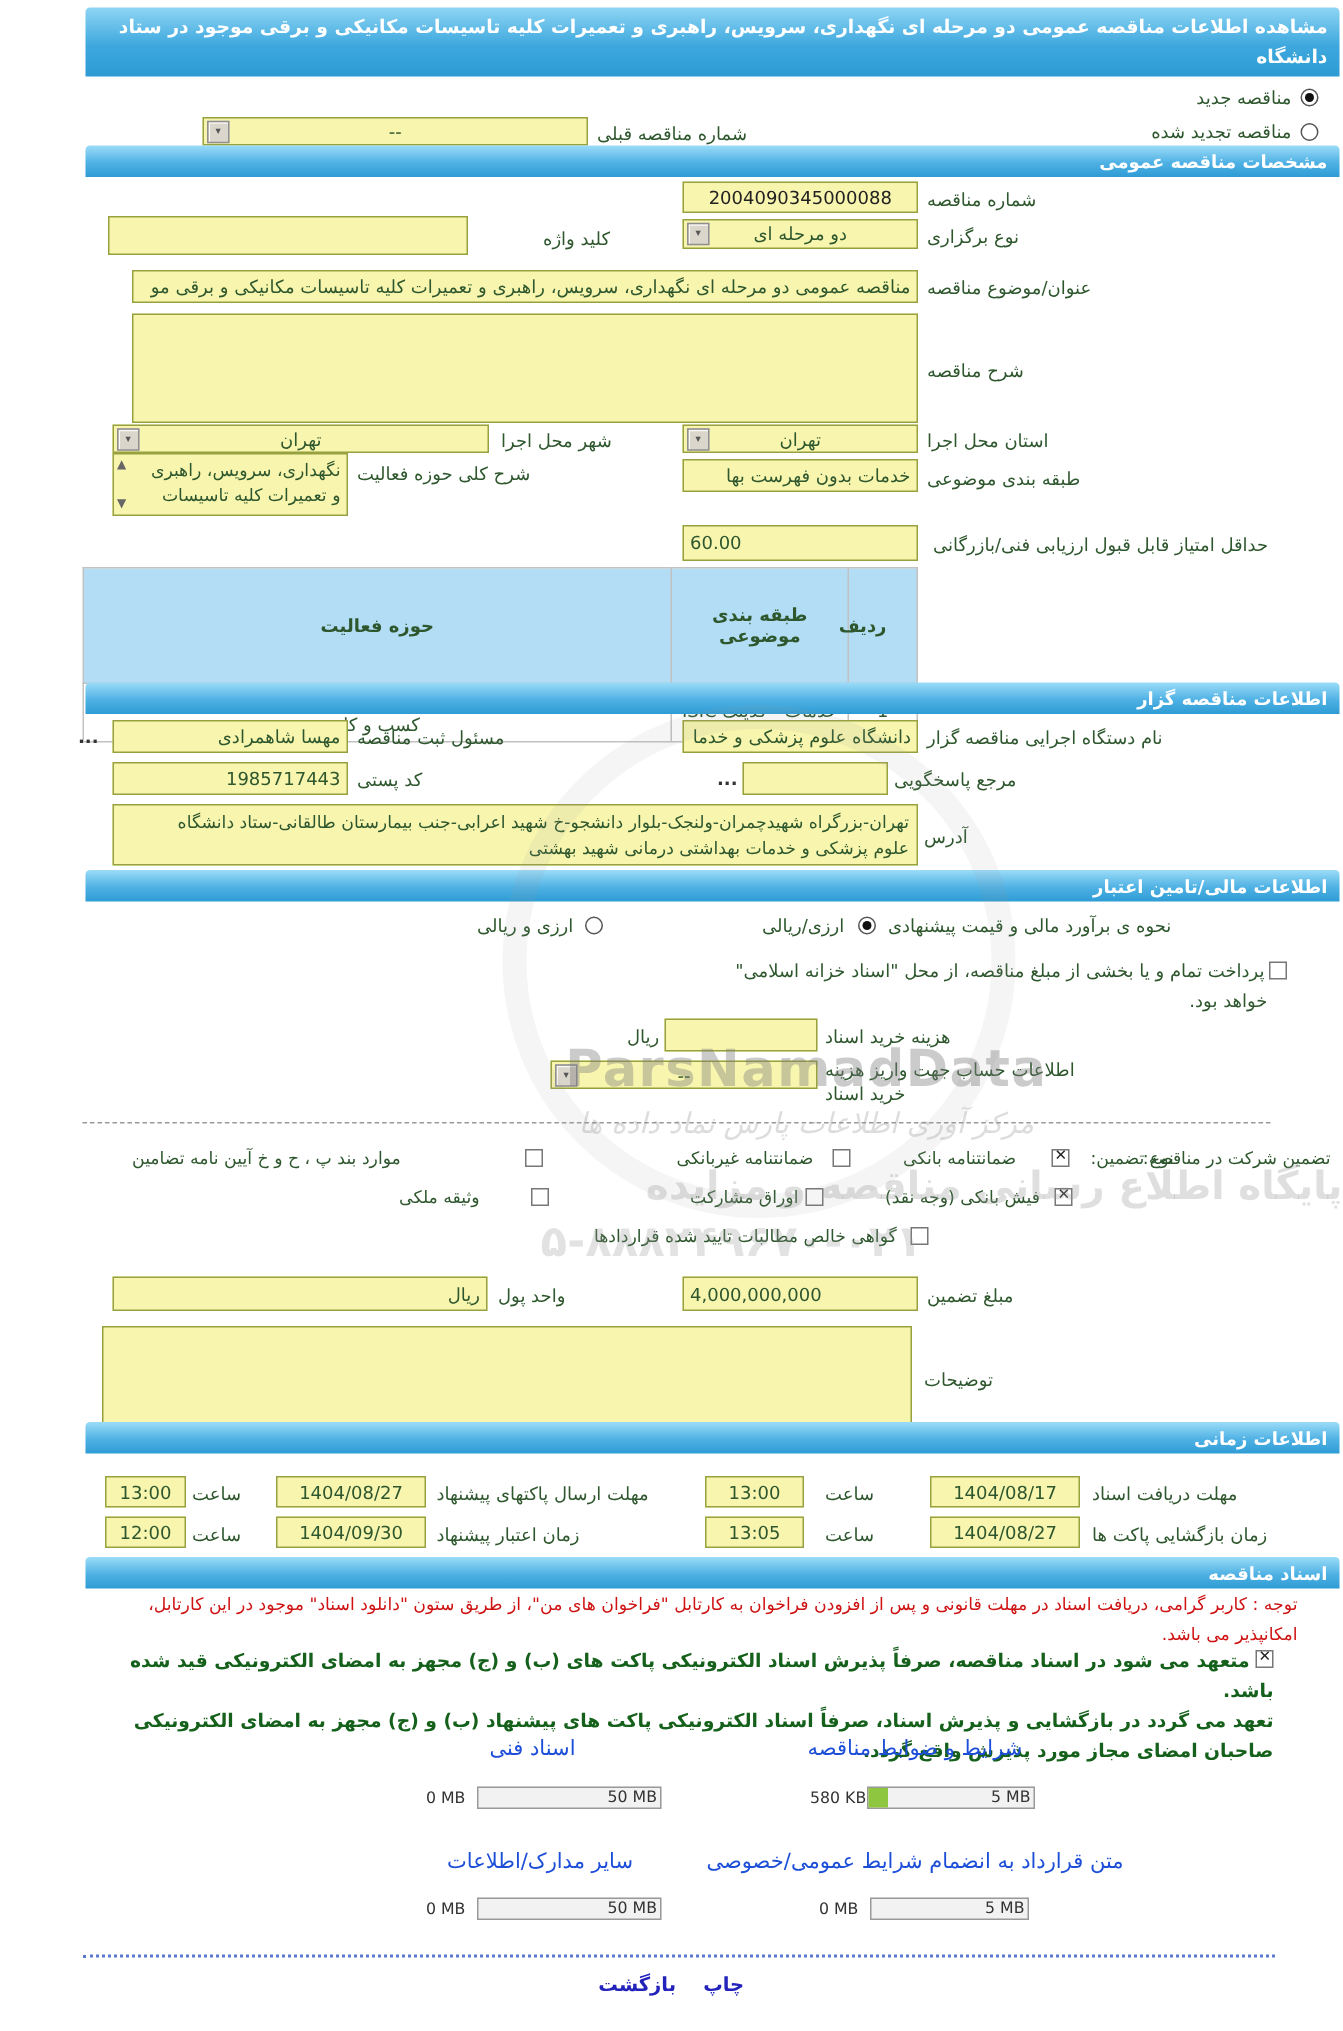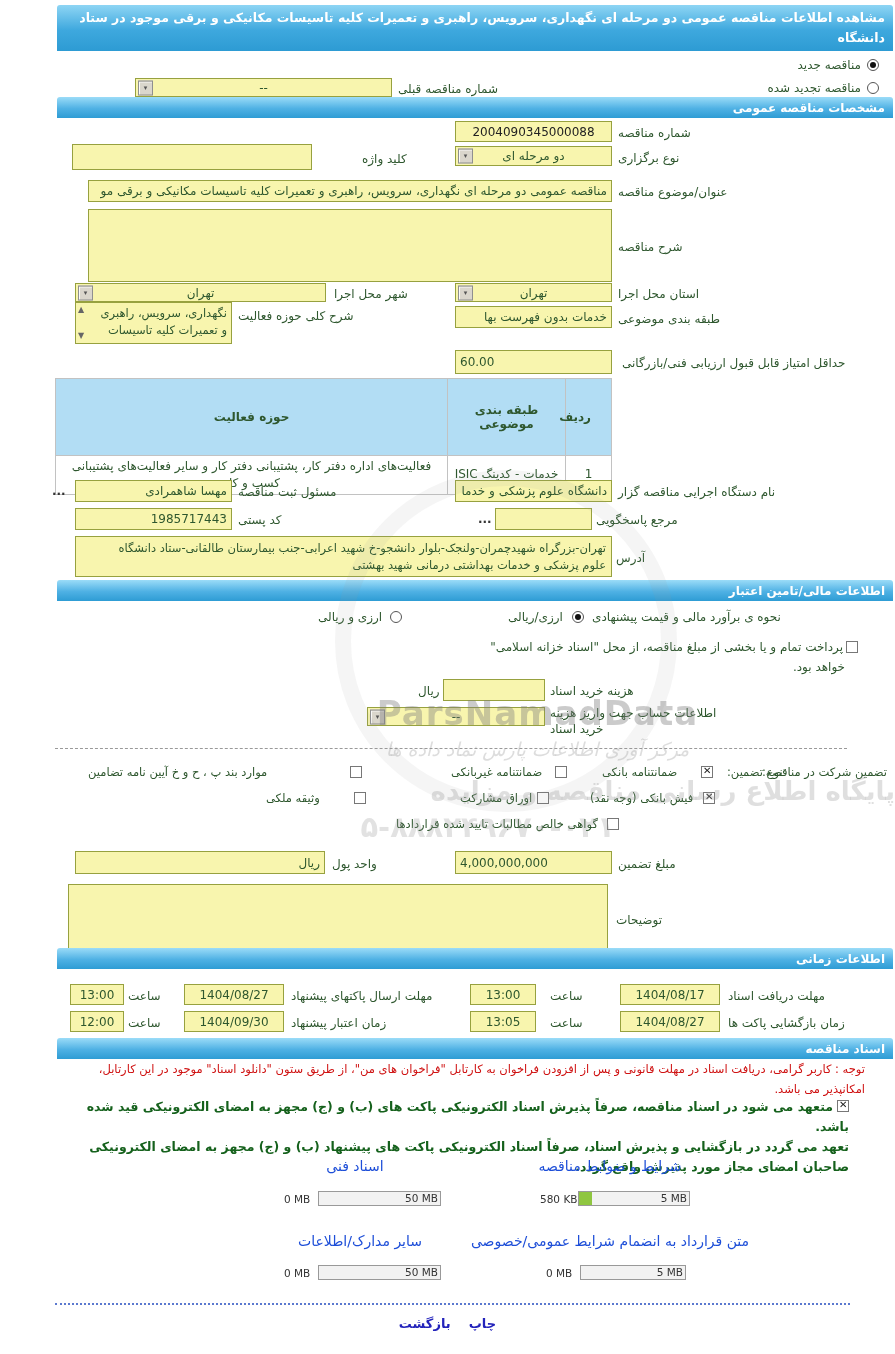--- a/index.html
+++ b/index.html
@@ -156,20 +156,21 @@
       <th>حوزه فعالیت</th>
     </tr>
     <tr>
       <td>1</td>
       <td>خدمات - کدینگ ISIC</td>
       <td>فعالیت‌های اداره دفتر کار، پشتیبانی دفتر کار و سایر فعالیت‌های پشتیبانی کسب و کار</td>
     </tr>
   </tbody>
     </table>
 
+  <div class="bar" style="top:455px;">اطلاعات مناقصه گزار</div>
 
   <span class="lbl" style="top:485px; left:618px;">نام دستگاه اجرایی مناقصه گزار</span>
   <div class="ybox clip" style="top:480px; left:455px; width:157px; height:22px;">
     <span class="clip">دانشگاه علوم پزشکی و خدما</span>
   </div>
   <span class="lbl" style="top:485px; left:238px;">مسئول ثبت مناقصه</span>
   <div class="ybox" style="top:480px; left:75px; width:157px; height:22px;">
     <span>مهسا شاهمرادی</span>
   </div>
   <span class="dots" style="top:484px; left:52px;">...</span>

